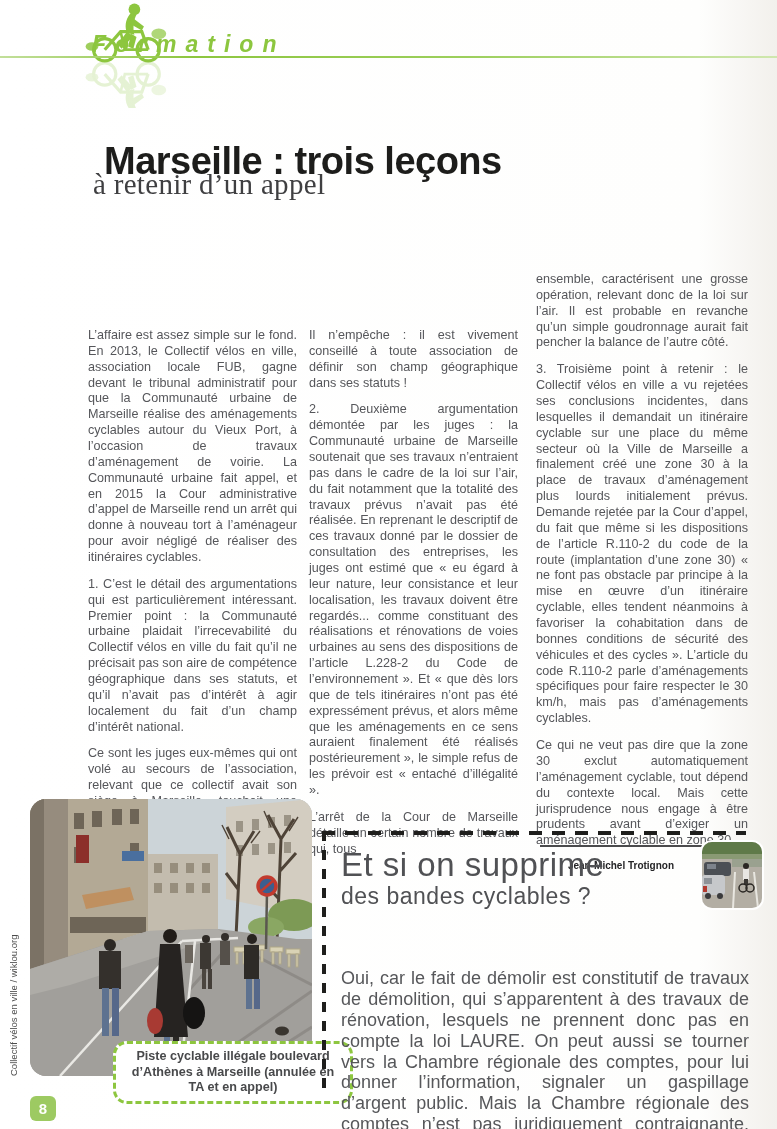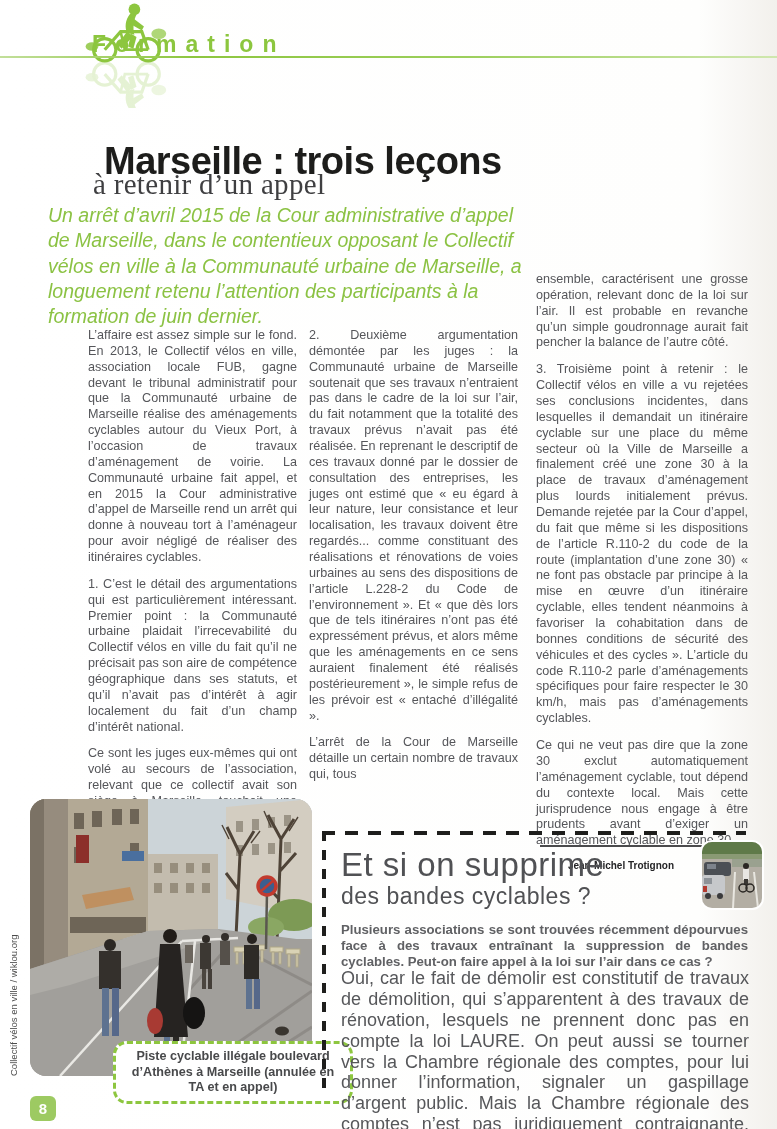--- a/index.html
+++ b/index.html
@@ -5,21 +5,21 @@
   html,body{margin:0;padding:0;background:#e9e7e3;}
   .page{
     position:relative;width:777px;height:1129px;margin:0 auto;
     background:linear-gradient(90deg,#ffffff 0%,#fefefd 90%,#f2f0ec 100%);
     font-family:"Liberation Sans",sans-serif;overflow:hidden;color:#55565a;
   }
   
   .logo{position:absolute;left:76px;top:2px;width:138px;height:106px;}
   .section-label{
     position:absolute;left:92px;top:31px;font-size:23px;font-weight:700;
-    letter-spacing:9px;color:#8cc63e;
+    letter-spacing:9px;color:#8cc63e;font-style:italic;
   }
   .header-rule{
     position:absolute;left:0;top:56px;width:777px;height:2px;
     background:linear-gradient(90deg,#c2df9a 0%,#8dc63f 25%,#9ccf5c 60%,#cfe7ae 100%);
   }
   
   .title-main{
     position:absolute;left:88px;top:124px;font-size:38px;font-weight:900;
     color:#1d1d1b;letter-spacing:-0.5px;
   }
@@ -95,28 +95,28 @@
       <path d="M43,28 L34,40 L38,44 L49,32 Z" stroke="none"></path>
       <path d="M47,30 L44,42 L49,44 L52,33 Z" stroke="none"></path>
     </g>
     <use href="#cyc" transform="translate(0,113) scale(1,-1)" opacity="0.22"></use>
   </svg>
   <div class="section-label">Formation</div>
   <div class="header-rule"></div>
 
   <h1 class="title-main" style="margin:16px">Marseille : trois leçons</h1>
   <h2 class="title-sub" style="margin:0">à retenir d’un appel</h2>
-  <p class="intro" style="margin:0">Un arrêt d’avril 2015 de la Cour administrative d’appel de Marseille, dans le contentieux opposant le Collectif vélos en ville à la Communauté urbaine de Marseille, a longuement retenu l’attention des participants à la formation de juin dernier.</p>
 
   <div class="col col1">
     <p>L’affaire est assez simple sur le fond. En 2013, le Collectif vélos en ville, association locale FUB, gagne devant le tribunal administratif pour que la Communauté urbaine de Marseille réalise des aménagements cyclables autour du Vieux Port, à l’occasion de travaux d’aménagement de voirie. La Communauté urbaine fait appel, et en 2015 la Cour administrative d’appel de Marseille rend un arrêt qui donne à nouveau tort à l’aménageur pour avoir négligé de réaliser des itinéraires cyclables.</p>
     <p>1. C’est le détail des argumentations qui est particulièrement intéressant. Premier point : la Communauté urbaine plaidait l’irrecevabilité du Collectif vélos en ville du fait qu’il ne précisait pas son aire de compétence géographique dans ses statuts, et qu’il n’avait pas d’intérêt à agir localement du fait d’un champ d’intérêt national.</p>
     <p>Ce sont les juges eux-mêmes qui ont volé au secours de l’association, relevant que ce collectif avait son siège à Marseille, touchait une subvention de cette ville, avait des adhérents y demeurant, etc.. Et « que dès lors cette association ne peut être regardée comme</p>
   </div>
   <div class="col col2">
+    <p>Il n’empêche : il est vivement conseillé à toute association de définir son champ géographique dans ses statuts !</p>
     <p>2. Deuxième argumentation démontée par les juges : la Communauté urbaine de Marseille soutenait que ses travaux n’entraient pas dans le cadre de la loi sur l’air, du fait notamment que la totalité des travaux prévus n’avait pas été réalisée. En reprenant le descriptif de ces travaux donné par le dossier de consultation des entreprises, les juges ont estimé que « eu égard à leur nature, leur consistance et leur localisation, les travaux doivent être regardés... comme constituant des réalisations et rénovations de voies urbaines au sens des dispositions de l’article L.228-2 du Code de l’environnement ». Et « que dès lors que de tels itinéraires n’ont pas été expressément prévus, et alors même que les aménagements en ce sens auraient finalement été réalisés postérieurement », le simple refus de les prévoir est « entaché d’illégalité ».</p>
     <p>L’arrêt de la Cour de Marseille détaille un certain nombre de travaux qui, tous</p>
   </div>
   <div class="col col3">
     <p>ensemble, caractérisent une grosse opération, relevant donc de la loi sur l’air. Il est probable en revanche qu’un simple goudronnage aurait fait pencher la balance de l’autre côté.</p>
     <p>3. Troisième point à retenir : le Collectif vélos en ville a vu rejetées ses conclusions incidentes, dans lesquelles il demandait un itinéraire cyclable sur une place du même secteur où la Ville de Marseille a finalement créé une zone 30 à la place de travaux d’aménagement plus lourds initialement prévus. Demande rejetée par la Cour d’appel, du fait que même si les dispositions de l’article R.110-2 du code de la route (implantation d’une zone 30) « ne font pas obstacle par principe à la mise en œuvre d’un itinéraire cyclable, elles tendent néanmoins à favoriser la cohabitation dans de bonnes conditions de sécurité des véhicules et des cycles ». L’article du code R.110-2 parle d’aménagements spécifiques pour faire respecter le 30 km/h, mais pas d’aménagements cyclables.</p>
     <p>Ce qui ne veut pas dire que la zone 30 exclut automatiquement l’aménagement cyclable, tout dépend du contexte local. Mais cette jurisprudence nous engage à être prudents avant d’exiger un aménagement cyclable en zone 30.</p>
   </div>
 
   <div class="author-rule"></div>
@@ -248,18 +248,17 @@
       <ellipse cx="252" cy="232" rx="7" ry="4.5" fill="#39352f"></ellipse>
     </svg>
   </div>
   <div class="photo-credit">Collectif vélos en ville / wiklou.org</div>
   <div class="photo-caption">Piste cyclable illégale boulevard d’Athènes à Marseille (annulée en TA et en appel)</div>
 
   <div class="box-dash-top"></div>
   <div class="box-dash-left"></div>
   <div class="box-title1">Et si on supprime</div>
   <div class="box-title2">des bandes cyclables ?</div>
-  <p class="box-lead" style="margin:0">Plusieurs associations se sont trouvées récemment dépourvues face à des travaux entraînant la suppression de bandes cyclables. Peut-on faire appel à la loi sur l’air dans ce cas ?</p>
   <p class="box-body" style="margin:0">Oui, car le fait de démolir est constitutif de travaux de démolition, qui s’apparentent à des travaux de rénovation, lesquels ne prennent donc pas en compte la loi LAURE. On peut aussi se tourner vers la Chambre régionale des comptes, pour lui donner l’information, signaler un gaspillage d’argent public. Mais la Chambre régionale des comptes n’est pas juridiquement contraignante, son impact est plutôt d’ordre médiatique. Ce qui n’est pas mauvais à faire jouer non plus, mais sans efficacité directe à en attendre auprès de l’aménageur.</p>
 
   <div class="page-badge">8</div>
 
 </div>
 
 </body></html>

